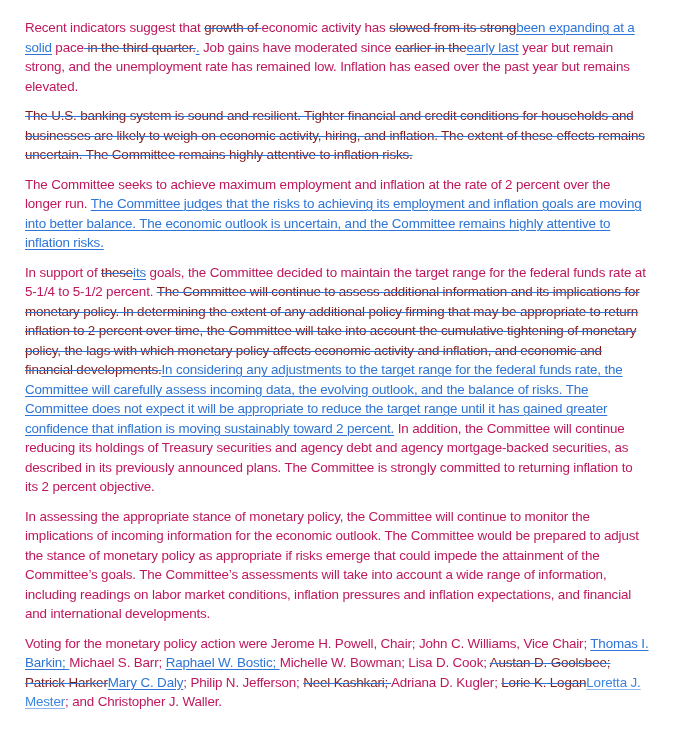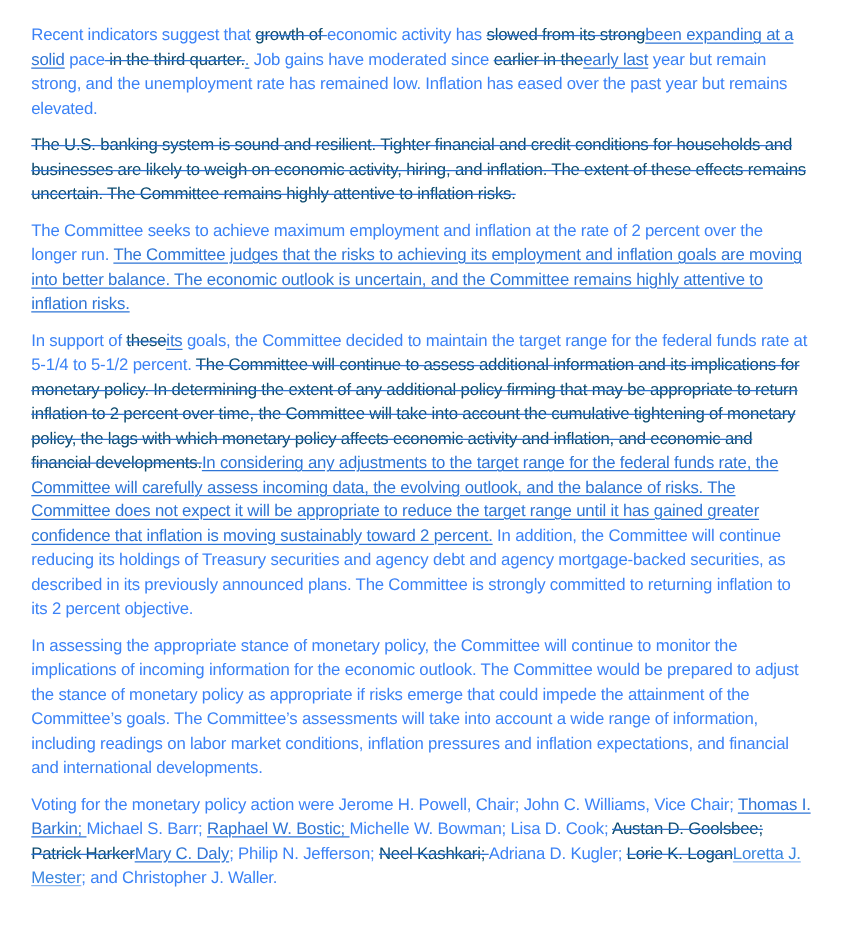--- a/index.html
+++ b/index.html
@@ -22,37 +22,37 @@
       font-size: 13.4px;
       line-height: 19.5px;
       color: #1a1a1a;
       letter-spacing: -0.15px;
       word-spacing: 0px;
     }
     .para {
       margin: 0 0 10px 0;
     }
     .del {
-      color: #0c4a6e;
+      color: #7f1d1d;
       text-decoration: line-through;
       text-decoration-color: #2e75d6;
       text-decoration-thickness: 1px;
     }
     .ins {
       color: #2e75d6;
       text-decoration: underline;
       text-decoration-color: #2e75d6;
       text-underline-offset: 2px;
       text-decoration-thickness: 1px;
     }
     .ins.light {
       color: #3a86e0;
       text-decoration-color: #8bb8ef;
     }
-    .plain { color: #3b82f6; }
+    .plain { color: #be185d; }
   </style>
 </head>
 <body>
 
 <div class="doc">
 
   <p class="para">
     <span class="plain">Recent indicators suggest that </span><span class="del">growth of </span><span class="plain">economic activity has </span><span class="del">slowed from its strong</span><span class="ins">been expanding at a solid</span><span class="plain"> pace</span><span class="del"> in the third quarter.</span><span class="ins">.</span><span class="plain"> Job gains have moderated since </span><span class="del">earlier in the</span><span class="ins">early last</span><span class="plain"> year but remain strong, and the unemployment rate has remained low. Inflation has eased over the past year but remains elevated.</span>
   </p>
 

